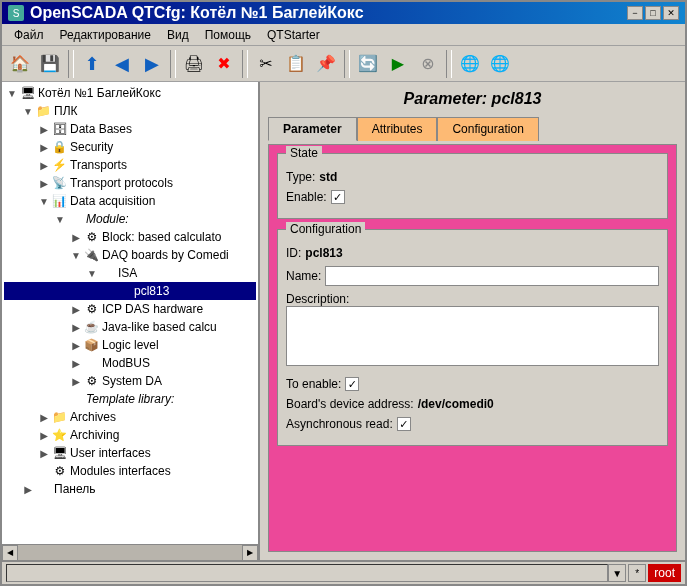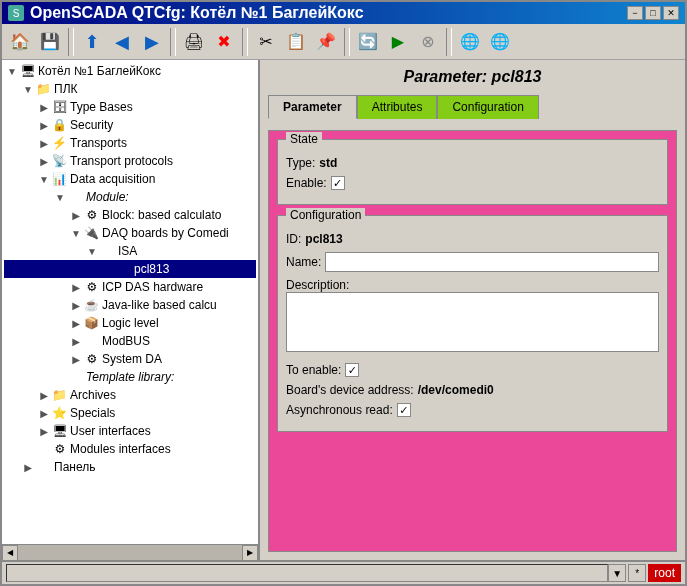--- a/index.html
+++ b/index.html
@@ -184,26 +184,26 @@
       font-size: 16px;
       font-weight: bold;
       font-style: italic;
       text-align: center;
       margin-bottom: 8px;
       color: black;
     }
     .tabs {
       display: flex;
       gap: 0;
-      margin-bottom: 12px;
+      margin-bottom: 4px;
     }
     .tab {
       padding: 4px 14px;
       border: 1px solid #888;
-      background: #84cc16;
+      background: #fdba74;
       cursor: pointer;
       font-size: 12px;
       border-bottom: none;
       position: relative;
       top: 1px;
     }
     .tab.active {
       background: #d4d0c8;
       border-bottom: 1px solid #d4d0c8;
       font-weight: bold;
@@ -347,20 +347,27 @@
       <div class="titlebar-icon">S</div>
       <span class="titlebar-title">OpenSCADA QTCfg: Котёл №1 БаглейКокс</span>
     </div>
     <div class="titlebar-buttons">
       <div class="titlebar-btn">−</div>
       <div class="titlebar-btn">□</div>
       <div class="titlebar-btn">✕</div>
     </div>
   </div>
 
+  <div class="menubar">
+    <span class="menubar-item">Файл</span>
+    <span class="menubar-item">Редактирование</span>
+    <span class="menubar-item">Вид</span>
+    <span class="menubar-item">Помощь</span>
+    <span class="menubar-item">QTStarter</span>
+  </div>
 
   <div class="toolbar">
     <div class="toolbar-btn">🏠</div>
     <div class="toolbar-btn">💾</div>
     <div class="toolbar-sep"></div>
     <div class="toolbar-btn" style="color:#1060c0;font-size:18px;">⬆</div>
     <div class="toolbar-btn" style="color:#1060c0;font-size:18px;">◀</div>
     <div class="toolbar-btn" style="color:#1060c0;font-size:18px;">▶</div>
     <div class="toolbar-sep"></div>
     <div class="toolbar-btn">🖨</div>
@@ -394,21 +401,21 @@
           <span class="tree-indent" style="width:16px"></span>
           <span class="tree-expander">▼</span>
           <span class="tree-icon">📁</span>
           <span class="tree-label">ПЛК</span>
         </div>
 
         <div class="tree-item">
           <span class="tree-indent" style="width:32px"></span>
           <span class="tree-expander">▶</span>
           <span class="tree-icon">🗄</span>
-          <span class="tree-label">Type Bases</span>
+          <span class="tree-label">Data Bases</span>
         </div>
 
         <div class="tree-item">
           <span class="tree-indent" style="width:32px"></span>
           <span class="tree-expander">▶</span>
           <span class="tree-icon">🔒</span>
           <span class="tree-label">Security</span>
         </div>
 
         <div class="tree-item">
@@ -513,21 +520,21 @@
           <span class="tree-indent" style="width:32px"></span>
           <span class="tree-expander">▶</span>
           <span class="tree-icon">📁</span>
           <span class="tree-label">Archives</span>
         </div>
 
         <div class="tree-item">
           <span class="tree-indent" style="width:32px"></span>
           <span class="tree-expander">▶</span>
           <span class="tree-icon">⭐</span>
-          <span class="tree-label">Specials</span>
+          <span class="tree-label">Archiving</span>
         </div>
 
         <div class="tree-item">
           <span class="tree-indent" style="width:32px"></span>
           <span class="tree-expander">▶</span>
           <span class="tree-icon">🖥</span>
           <span class="tree-label">User interfaces</span>
         </div>
 
         <div class="tree-item">

